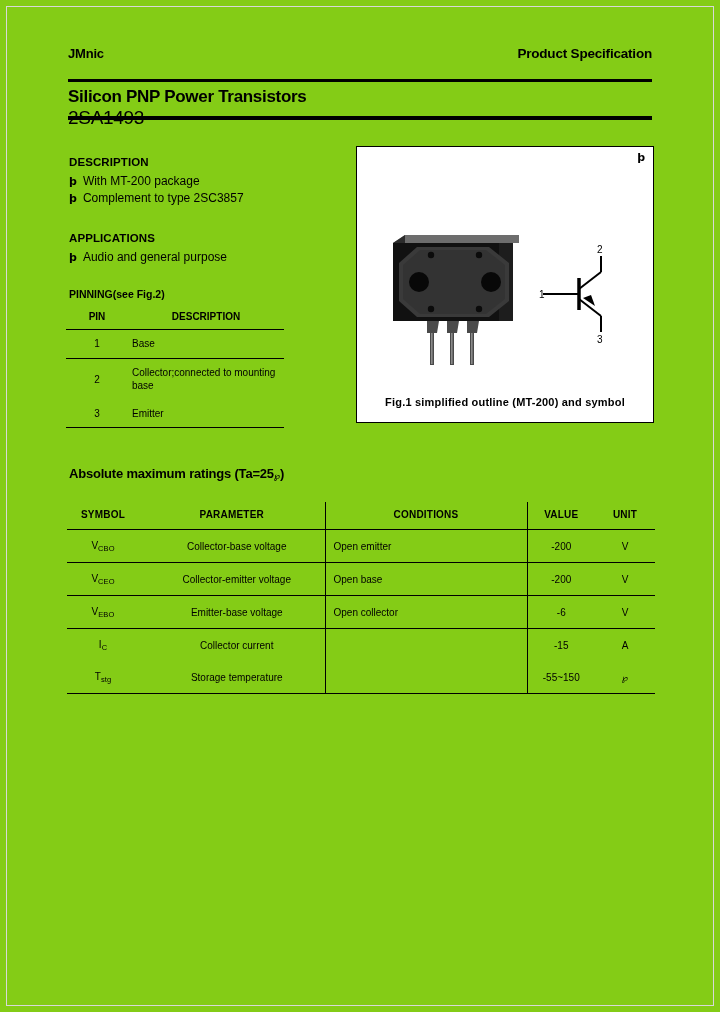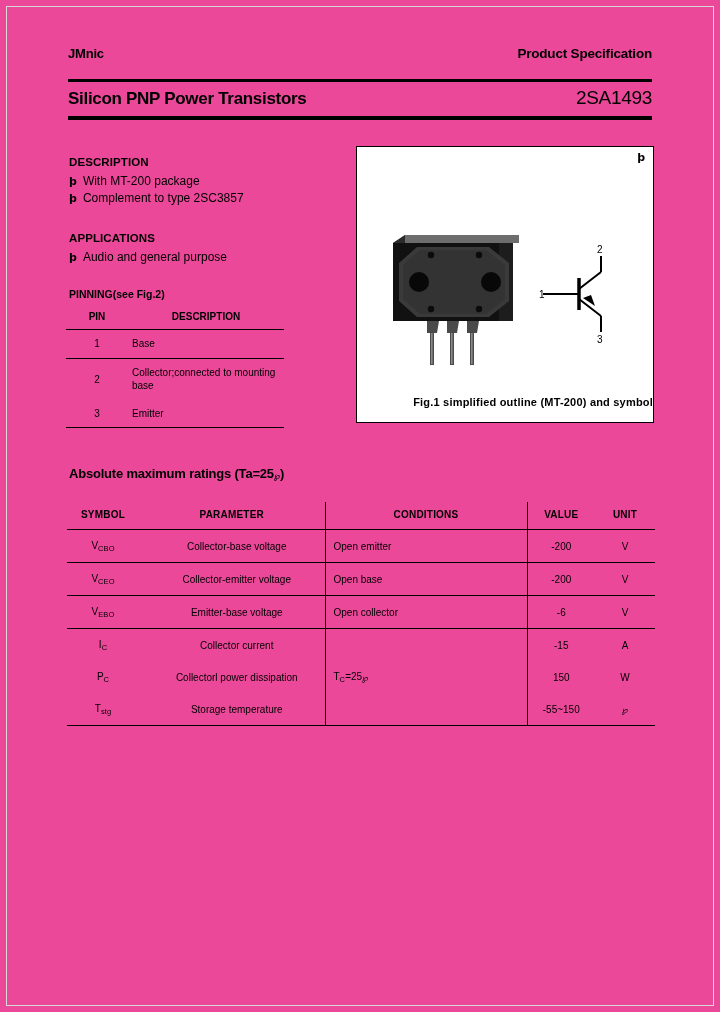--- a/index.html
+++ b/index.html
@@ -9,21 +9,21 @@
   }
   body {
     font-family: "Liberation Sans", sans-serif;
     color: #000000;
     -webkit-font-smoothing: none;
   }
   .page {
     position: relative;
     width: 720px;
     height: 1012px;
-    background: #ec4899;
+    background: #84cc16;
     box-sizing: border-box;
     overflow: hidden;
   }
   .page-border {
     position: absolute;
     left: 6px; top: 6px;
     width: 708px; height: 1000px;
     border: 1px solid #d8d8d8;
     box-sizing: border-box;
     pointer-events: none;
@@ -62,20 +62,21 @@
     height: 4px;
     background: #000;
   }
   .hdr-title-row {
     position: absolute;
     left: 68px; top: 87px;
     width: 584px;
     display: flex;
     justify-content: space-between;
     align-items: baseline;
+    flex-direction: column;
   }
   .hdr-title {
     font-size: 17px;
     font-weight: bold;
     letter-spacing: -0.3px;
   }
   .hdr-part {
     font-size: 19px;
     font-weight: normal;
     letter-spacing: -0.3px;
@@ -161,21 +162,21 @@
   }
   .fig-sym {
     position: absolute;
     left: 180px; top: 95px;
     width: 100px; height: 105px;
   }
   .fig-caption {
     position: absolute;
     left: 0; right: 0;
     bottom: 14px;
-    text-align: right;
+    text-align: center;
     font-size: 11px;
     font-weight: bold;
     letter-spacing: 0.2px;
   }
 
   
   .ratings-title {
     position: absolute;
     left: 69px; top: 466px;
     font-size: 13px;
@@ -394,27 +395,20 @@
           <td class="val">-6</td>
           <td class="unit">V</td>
         </tr>
         <tr>
           <td class="sym">I<sub>C</sub></td>
           <td class="par">Collector current</td>
           <td class="cond"></td>
           <td class="val">-15</td>
           <td class="unit">A</td>
         </tr>
-        <tr>
-          <td class="sym">P<sub>C</sub></td>
-          <td class="par">Collectorl power dissipation</td>
-          <td class="cond">T<sub>C</sub>=25<span class="deg">℘</span></td>
-          <td class="val">150</td>
-          <td class="unit">W</td>
-        </tr>
         <tr class="last">
           <td class="sym">T<sub>stg</sub></td>
           <td class="par">Storage temperature</td>
           <td class="cond"></td>
           <td class="val">-55~150</td>
           <td class="unit"><span class="deg">℘</span></td>
         </tr>
       </tbody>
   </table>
 

